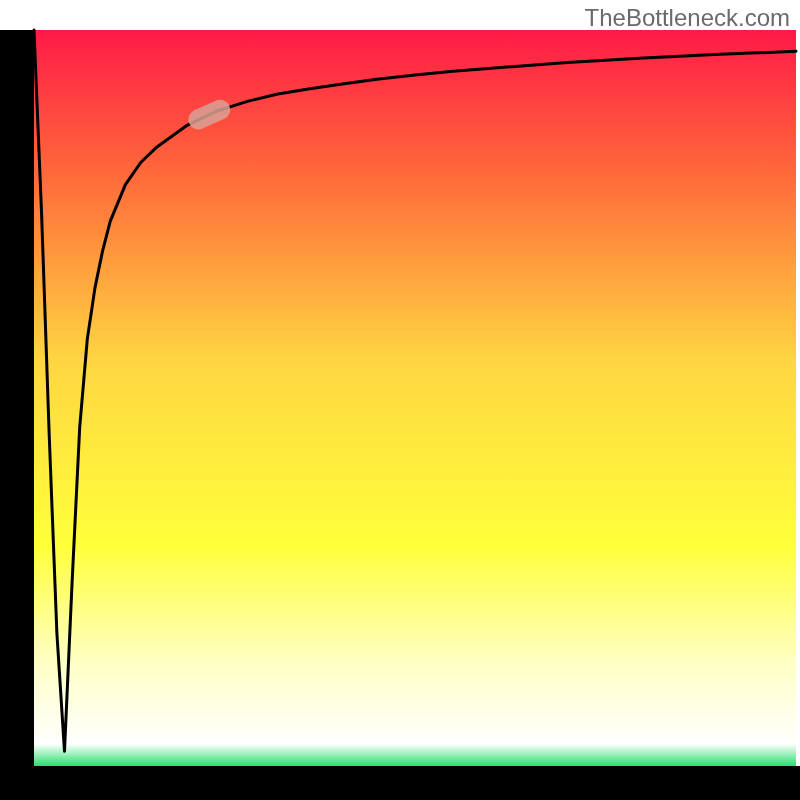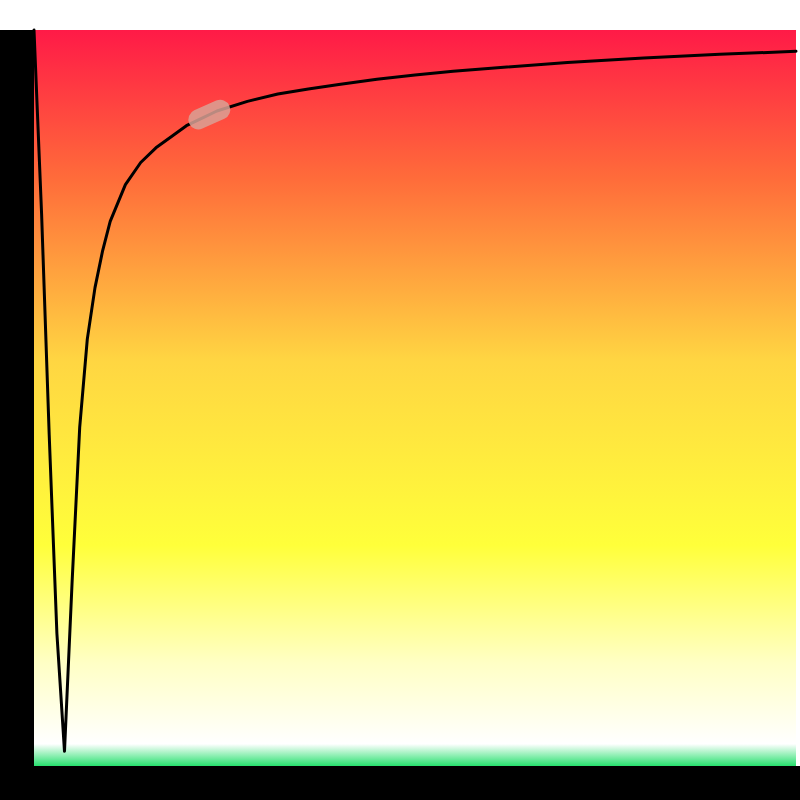--- a/index.html
+++ b/index.html
@@ -57,13 +57,14 @@
     <rect id="frame-left" x="0" y="30" width="34" height="770" fill="#000000"></rect>
     <rect id="frame-bottom" x="0" y="766" width="800" height="34" fill="#000000"></rect>
 
     <path id="curve-path" d="M34.0 30.0 L41.6 214.0 L49.2 434.8 L56.9 633.5 L64.5 751.3 L72.1 582.0 L79.7 427.4 L87.3 339.1 L95.0 287.6 L102.6 250.8 L110.2 221.4 L125.4 184.6 L140.7 162.5 L155.9 147.8 L171.2 136.7 L186.4 125.7 L201.6 118.3 L216.9 111.0 L247.4 101.4 L277.8 94.0 L308.3 88.9 L338.8 84.5 L376.9 79.3 L415.0 74.9 L453.1 71.2 L491.2 68.3 L567.4 62.4 L643.6 58.0 L719.8 54.3 L796.0 51.3" fill="none" stroke-width="3" stroke-linejoin="round" stroke-linecap="round" stroke="#000000"></path>
 
     <g id="marker-g" transform="translate(209.3 114.6) rotate(-24)">
       <rect id="marker-rect" x="-22" y="-10" width="44" height="20" rx="10" ry="10" fill-opacity="0.85" fill="#d9a195"></rect>
     </g>
   </svg>
 
+  <div class="attribution">TheBottleneck.com</div>
 </div>
 
 </body></html>

